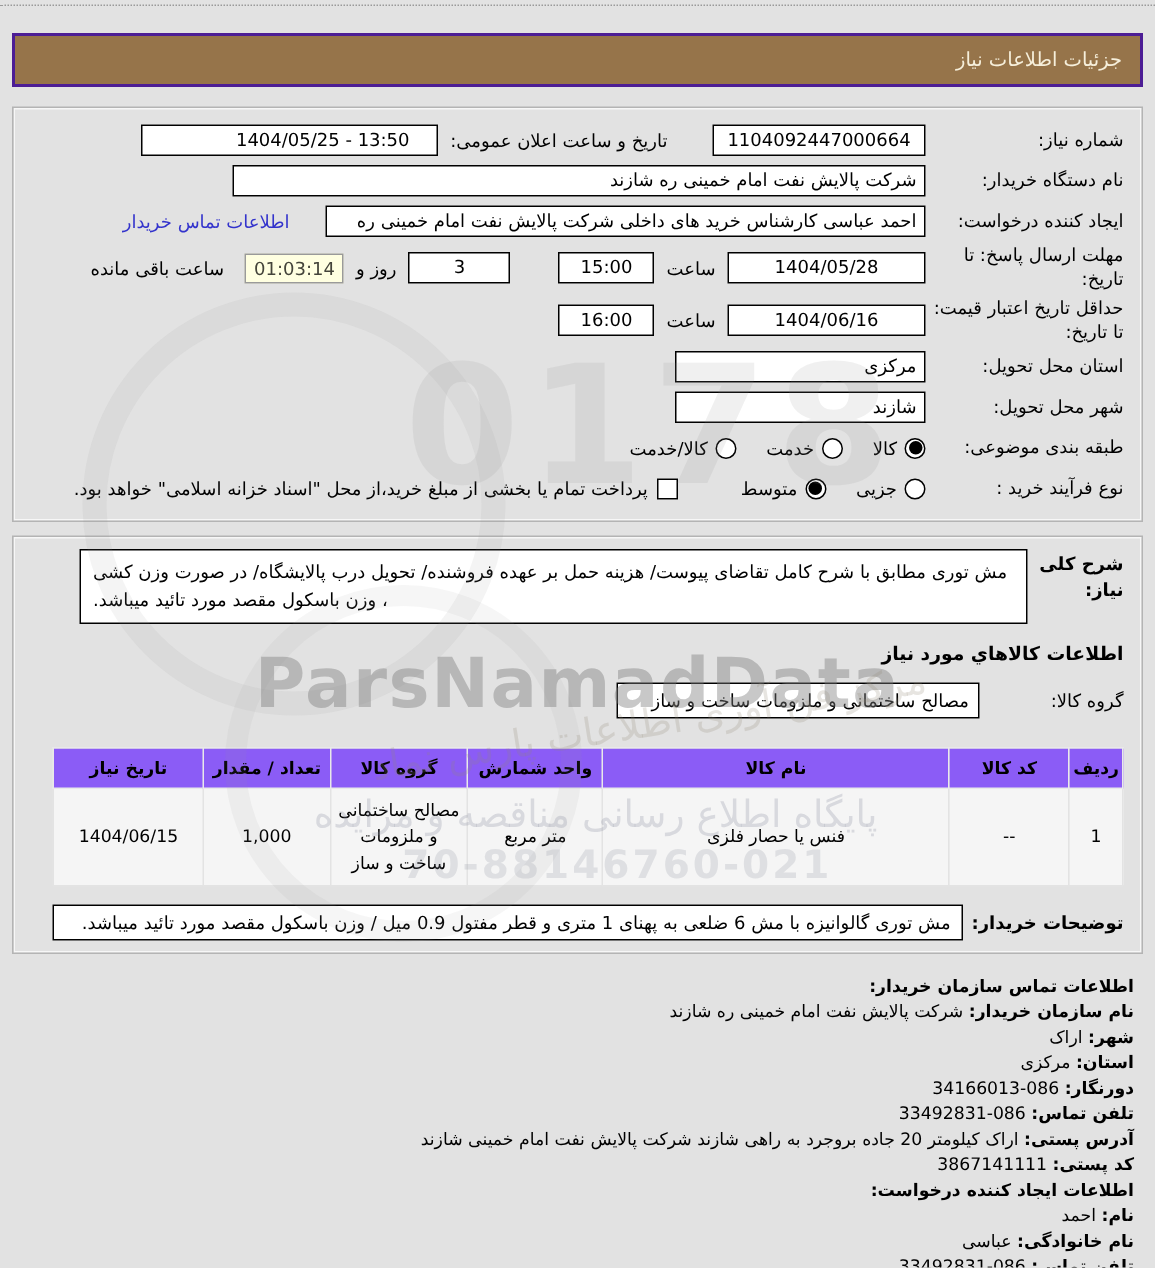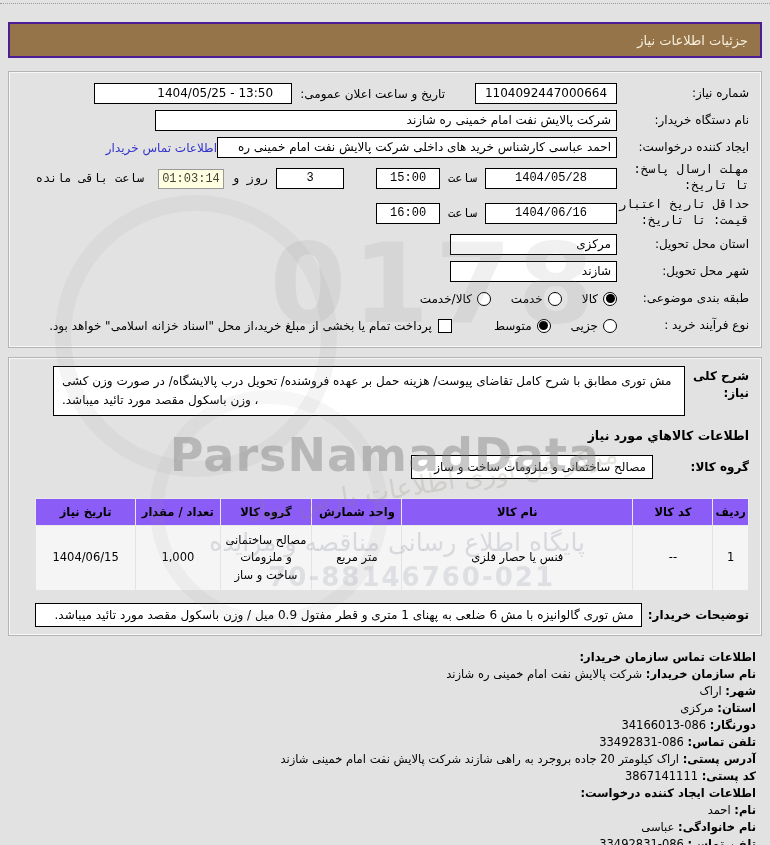--- a/index.html
+++ b/index.html
@@ -15,56 +15,56 @@
     border:2px solid #4c1d95;color:#F6EFDB;display:flex;align-items:center;
     padding:0 12px;font-size:13px;
   }
   .panel{
     margin:0 8px;border:1px solid #B4B4B4;background:#E2E2E2;
     box-shadow:inset 1px 1px 0 #F7F7F7, inset -1px -1px 0 #F7F7F7;
     padding:8px 12px;position:relative;z-index:1;
   }
   .panel + .panel{margin-top:9px;}
   .row{display:flex;align-items:center;min-height:27px;}
-  .row.tall{min-height:35px;font-family:Liberation Mono, monospace;}
+  .row.tall{min-height:35px;}
   .lbl{width:132px;flex-shrink:0;line-height:1.3;}
   .input{
     background:#fff;border:1px solid #000;height:19px;line-height:19px;
     text-align:center;white-space:nowrap;overflow:hidden;flex-shrink:0;
   }
   .input.rt{text-align:right;padding:0 5px;}
   .w140{width:140px;} .w152{width:152px;padding-left:44px;} .w450{width:450px;}
   .w388{width:388px;} .w130{width:130px;} .w62{width:62px;}
   .w66{width:66px;} .w155{width:155px;}
   .mini-lbl{margin:0 8px;white-space:nowrap;}
   .countdown{
     width:64px;height:18px;line-height:18px;text-align:center;
     background:#FFFFE1;border:1px solid #9a9a9a;color:#44443a;
     margin-left:6px;flex-shrink:0;
   }
-  .link{color:#3333CC;white-space:nowrap;margin-right:0;cursor:pointer;}
+  .link{color:#3333CC;white-space:nowrap;margin-right:24px;cursor:pointer;}
   .opt{display:flex;align-items:center;margin-left:20px;white-space:nowrap;}
   .radio{
     width:12px;height:12px;border:1.5px solid #000;border-radius:50%;
     background:#fff;display:inline-block;position:relative;margin-left:5px;flex-shrink:0;
   }
   .radio.sel::after{content:"";position:absolute;inset:1.5px;background:#000;border-radius:50%;}
   .checkbox{
     width:12px;height:12px;border:1.5px solid #000;background:#fff;
     display:inline-block;margin-left:6px;flex-shrink:0;
   }
   .desc-row{display:flex;align-items:flex-start;}
   .desc-lbl{width:64px;flex-shrink:0;font-weight:bold;line-height:1.45;padding-top:2px;}
   .desc-box{
     flex:1;margin-left:32px;background:#fff;border:1px solid #000;
     padding:5px 8px;line-height:1.55;text-align:left;min-height:38px;
   }
   .sec-heading{font-weight:bold;font-size:12.5px;margin:12px 0 9px;}
   .group-row{display:flex;align-items:center;min-height:30px;margin-bottom:4px;}
-  .group-lbl{width:96px;font-weight:bold;flex-shrink:0;}
+  .group-lbl{width:96px;font-weight:normal;flex-shrink:0;}
   .group-box{
     width:228px;background:#fff;border:1px solid #000;height:22px;
     line-height:22px;text-align:right;padding:0 6px;white-space:nowrap;overflow:hidden;
   }
   table.goods{border-collapse:collapse;margin:16px 0 12px;width:714px;border:1px solid #C6C6C6;}
   table.goods th{
     background:#8b5cf6;border:1px solid #E9E9E9;font-size:11.5px;
     font-weight:bold;padding:6px 2px;text-align:center;
   }
   table.goods td{

